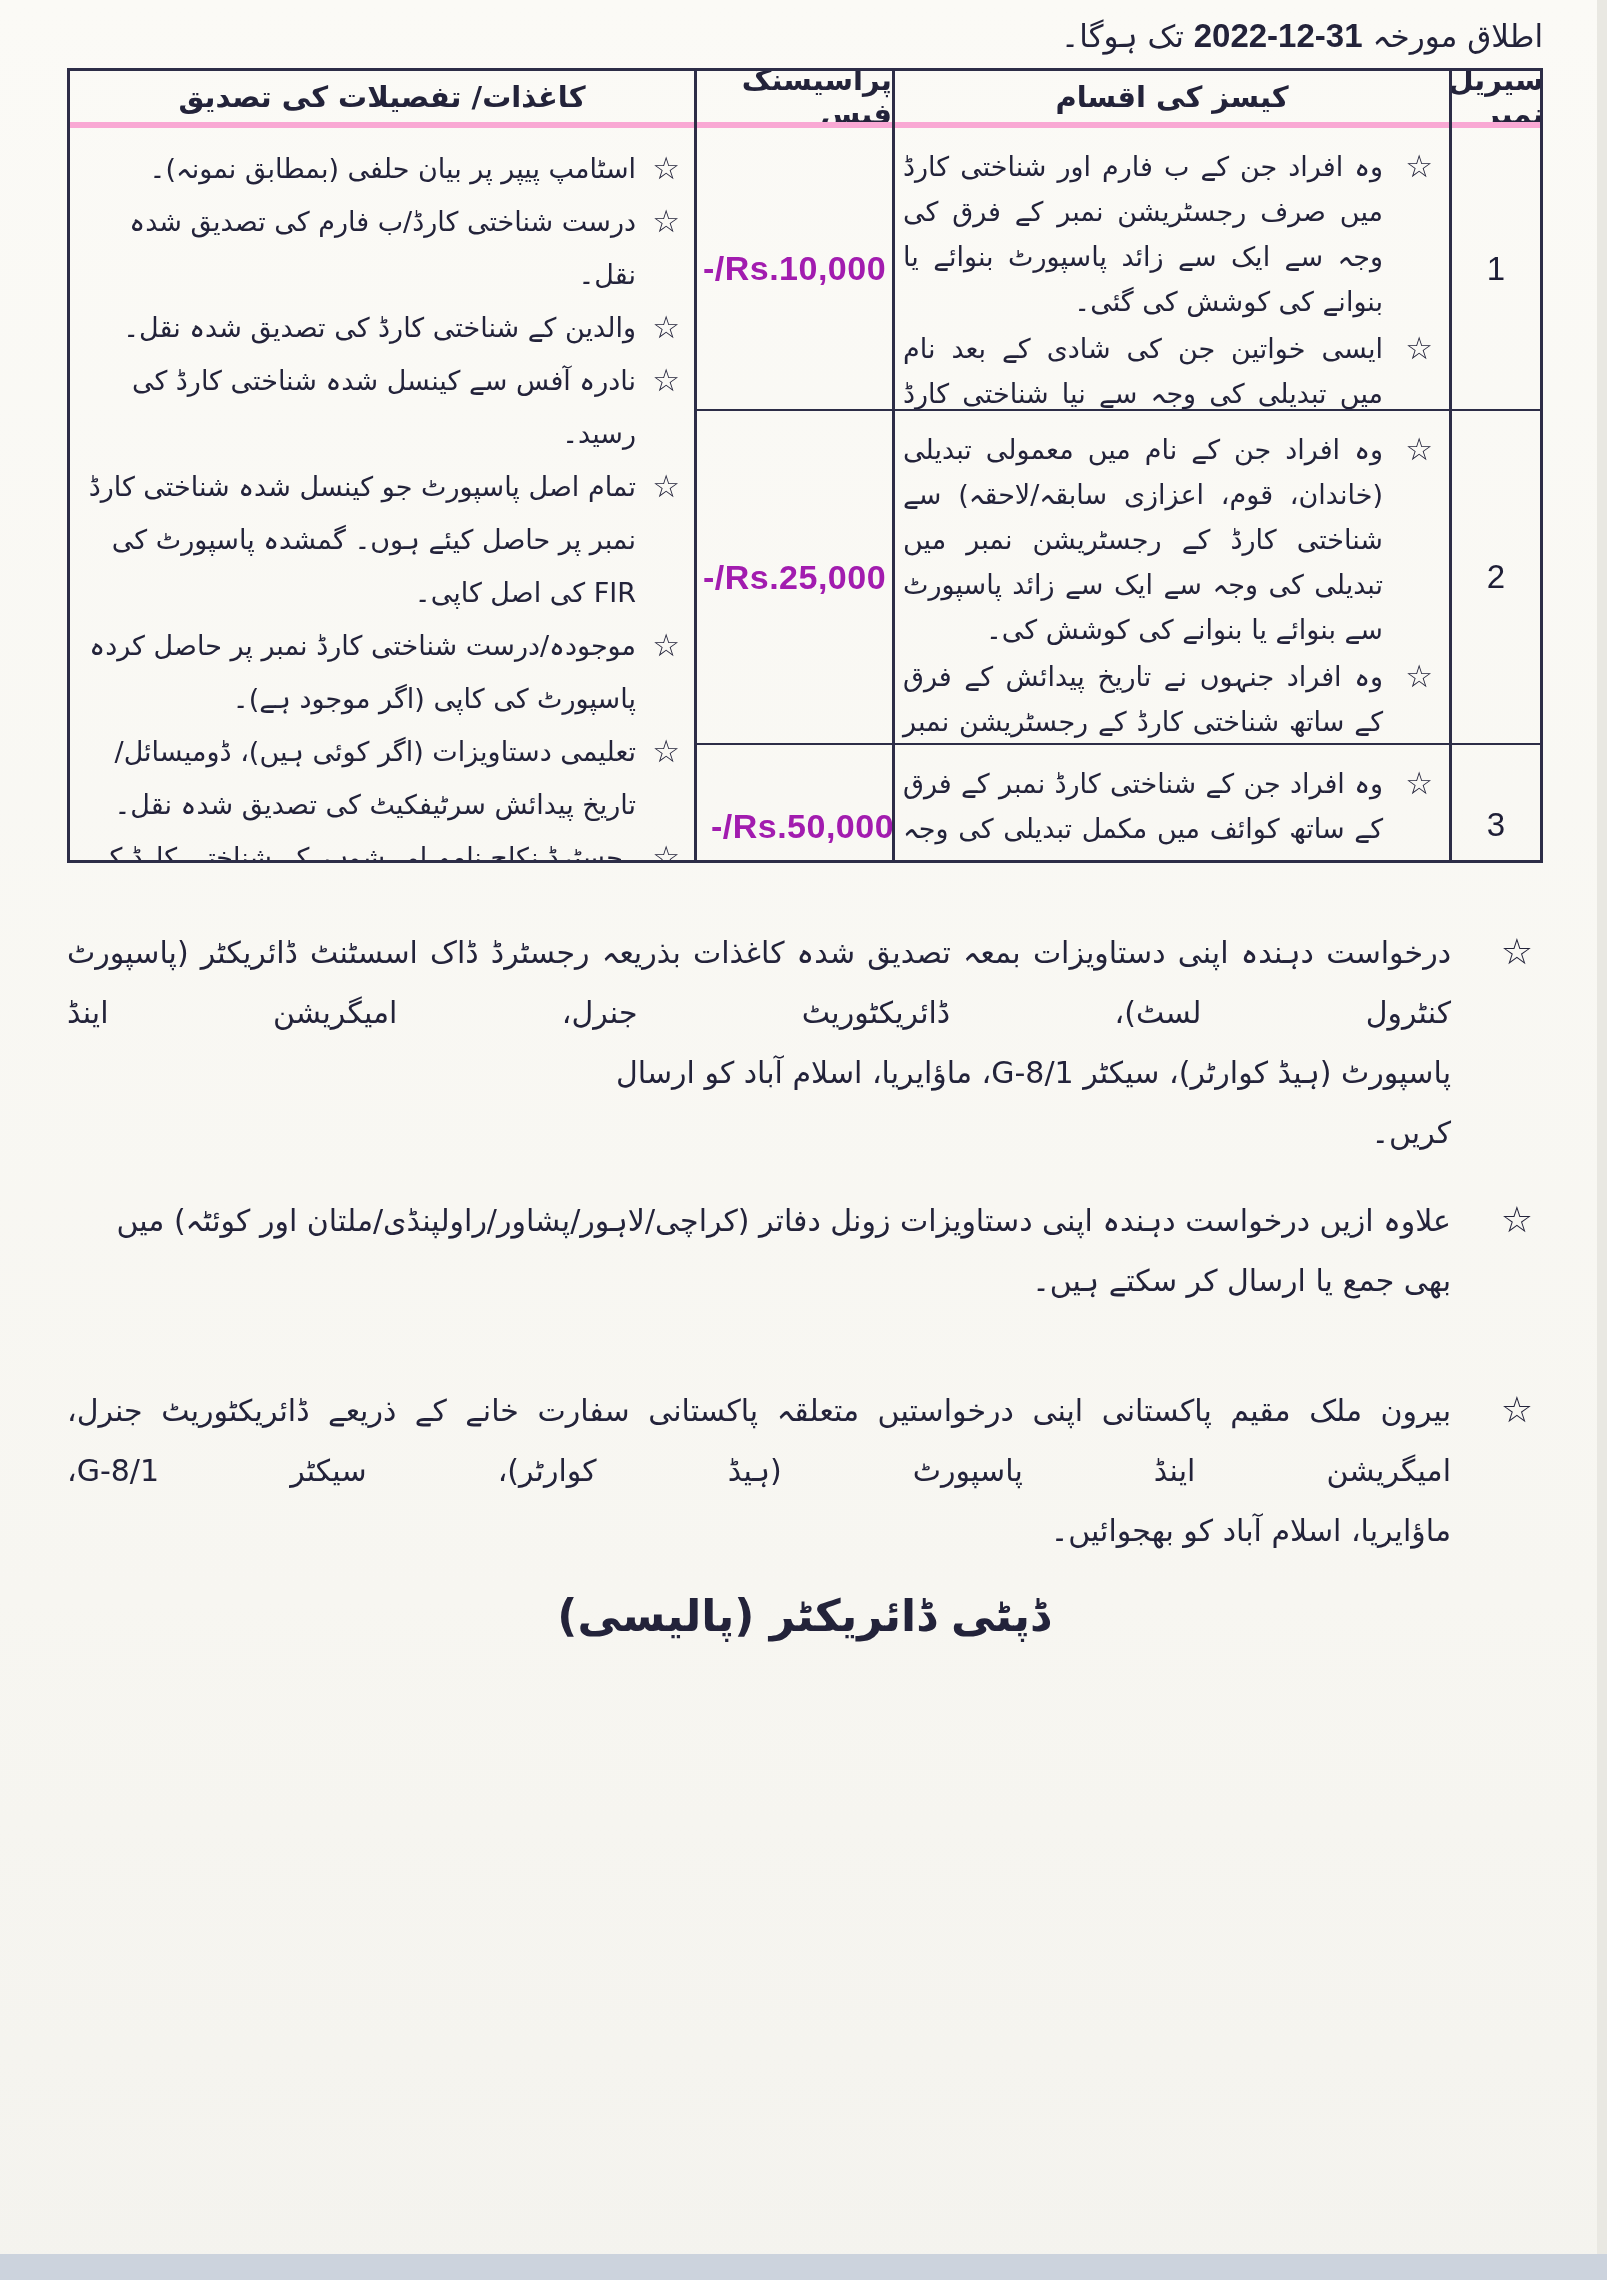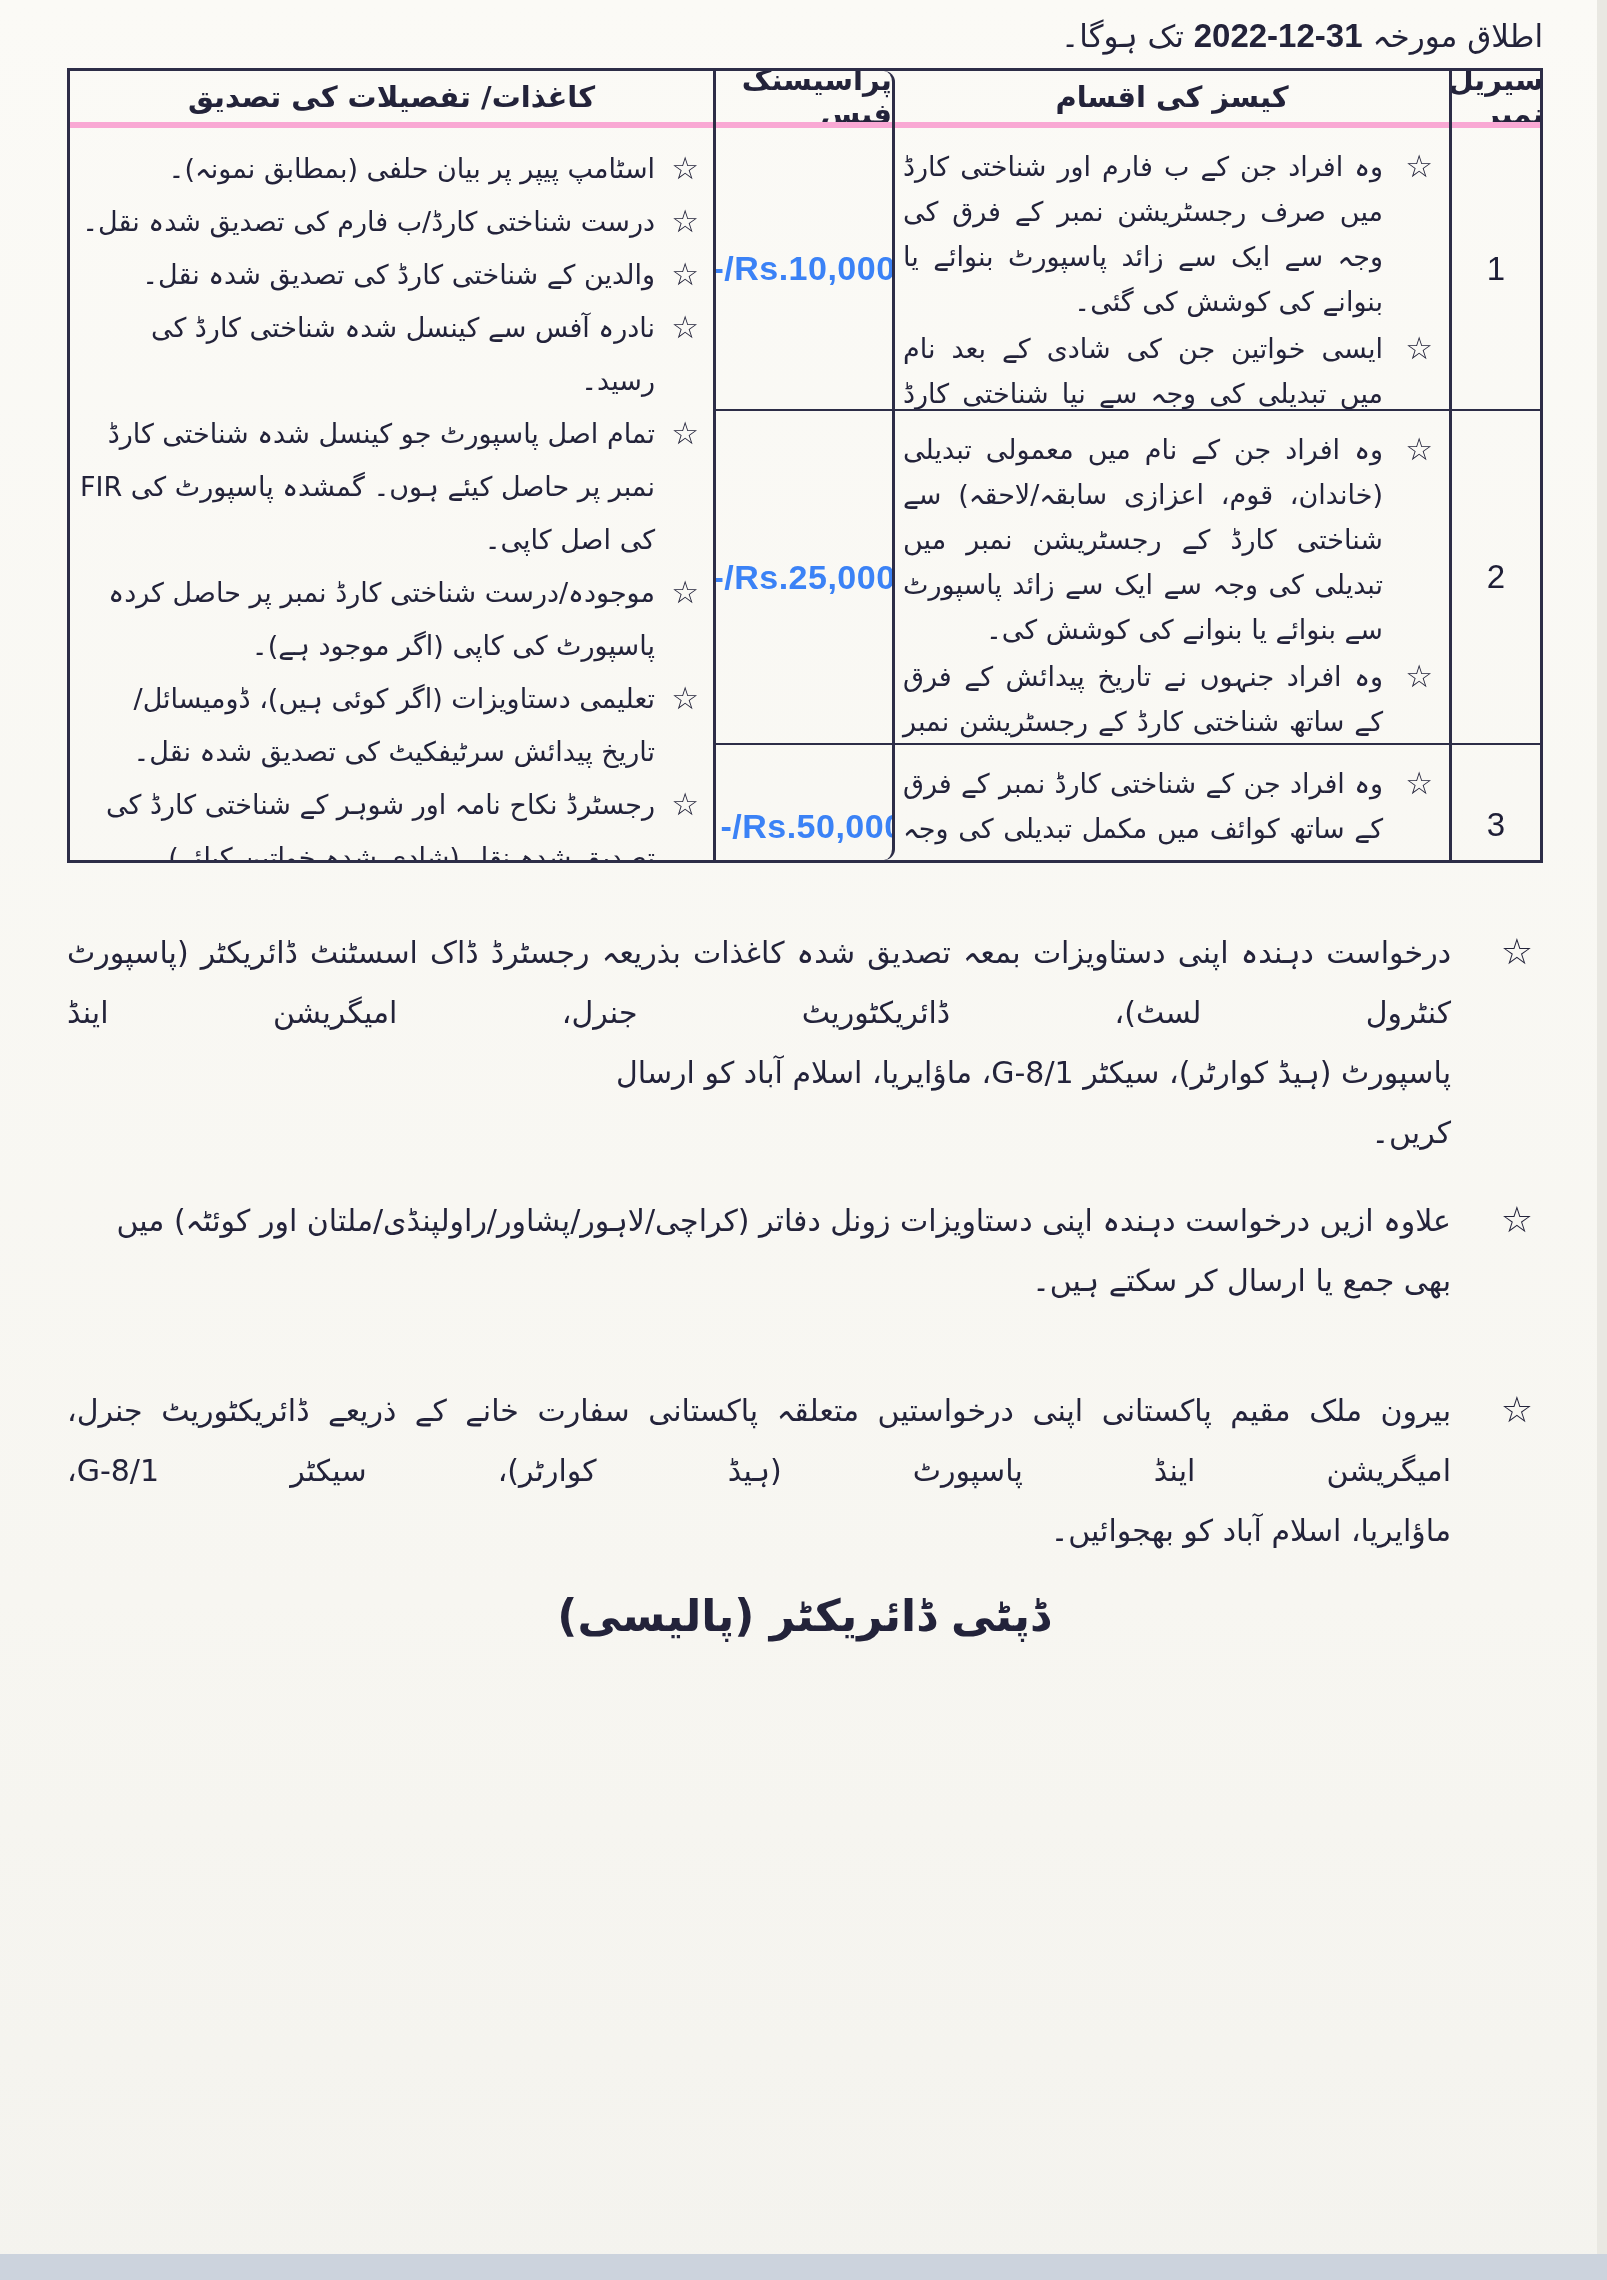--- a/index.html
+++ b/index.html
@@ -24,34 +24,34 @@
   .intro-l2{direction:rtl;text-align:right;line-height:48px;}
   .intro-date{font-weight:bold;font-family:"Liberation Sans",sans-serif;font-size:33px;}
 
   
   .ptable{margin:8px 64px 0 67px;direction:rtl;display:flex;align-items:stretch;
           border:3px solid #2d2d47;box-sizing:border-box;}
   .col{display:flex;flex-direction:column;box-sizing:border-box;}
   .col:not(:first-child){border-right:3px solid #2d2d47;}
   .col-serial{width:88px;}
   .col-cases{width:557px;}
-  .col-fee{width:179px;border-radius:11px;}
+  .col-fee{width:198px;}
   .col-docs{flex:1;}
   .cell{box-sizing:border-box;overflow:hidden;}
   .cell-h{height:57px;border-bottom:6px solid #f9a8d4;display:flex;align-items:center;
           justify-content:center;font-weight:bold;font-size:29px;direction:rtl;}
   .rcell{border-bottom:2px solid #2d2d47;}
   .rcell:last-child{border-bottom:none;}
   .h1{height:283px;} .h2{height:334px;} .h3{height:113px;}
   .cell-serial{display:flex;align-items:center;justify-content:center;
                font-family:"Liberation Sans",sans-serif;font-size:33px;color:#1e1e36;}
   .cell-serial.low{align-items:flex-end;padding-bottom:14px;}
   .cell-fee{display:flex;align-items:center;justify-content:center;
             font-family:"Liberation Sans",sans-serif;font-weight:bold;font-size:34px;
-            letter-spacing:0.5px;color:#3b82f6;}
+            letter-spacing:0.5px;color:#a21caf;}
   .cell-fee.low{align-items:flex-end;padding-bottom:12px;padding-left:16px;}
   .cell-cases{direction:rtl;padding:16px 8px 4px 8px;font-size:27px;line-height:45px;}
   .case-item{position:relative;padding-right:58px;text-align:justify;margin-bottom:2px;}
   .case-item .star{position:absolute;right:8px;top:0;font-size:31px;}
   .cell-docs{direction:rtl;height:732px;padding:14px 12px 0 10px;font-size:27px;line-height:53px;}
   .doc-item{position:relative;padding-right:46px;text-align:right;}
   .doc-item .star{position:absolute;right:2px;top:0;font-size:31px;}
 
   
   .notes{margin:60px 58px 0 67px;}

